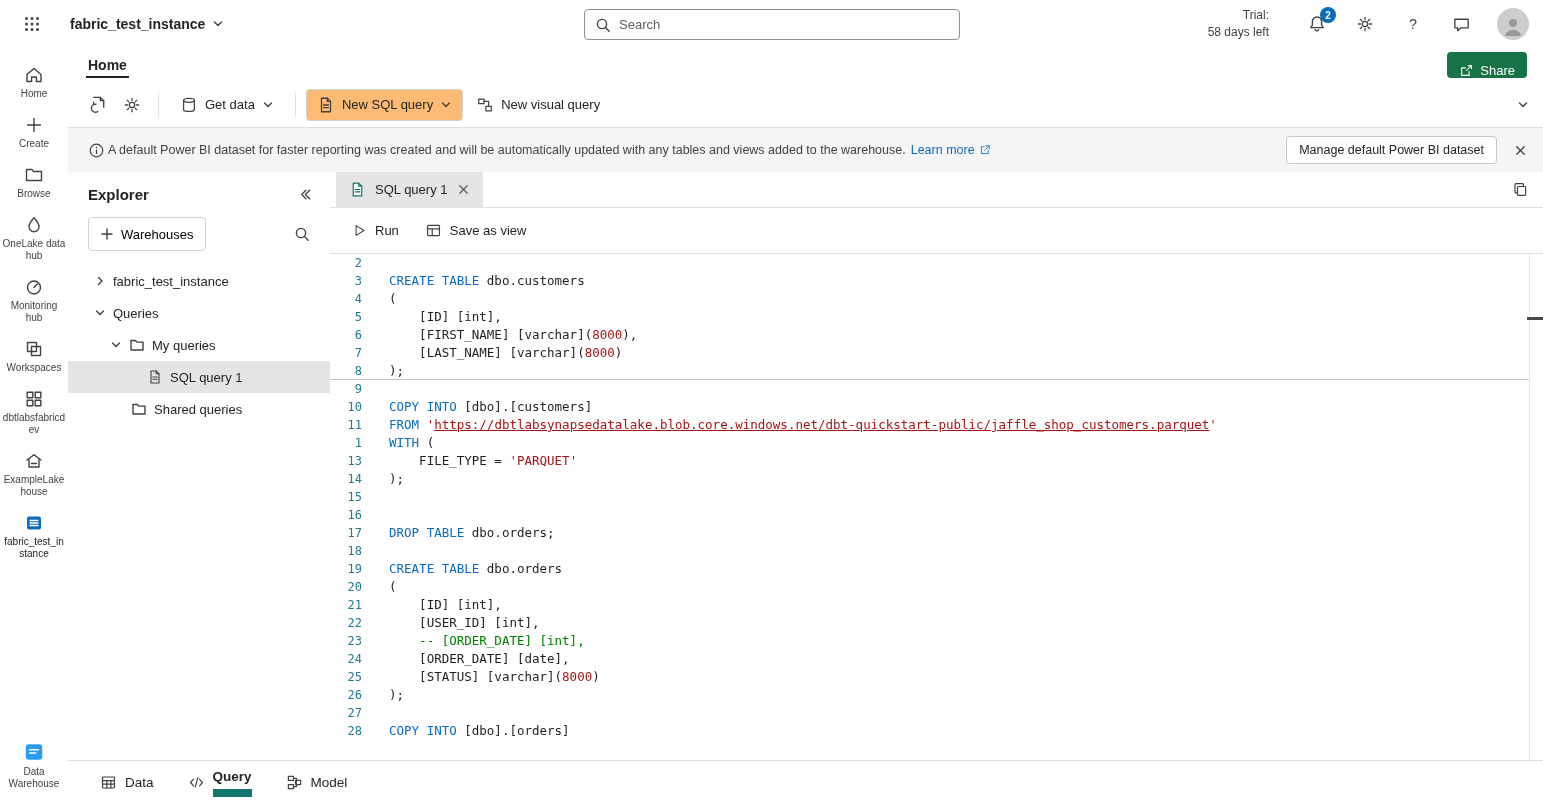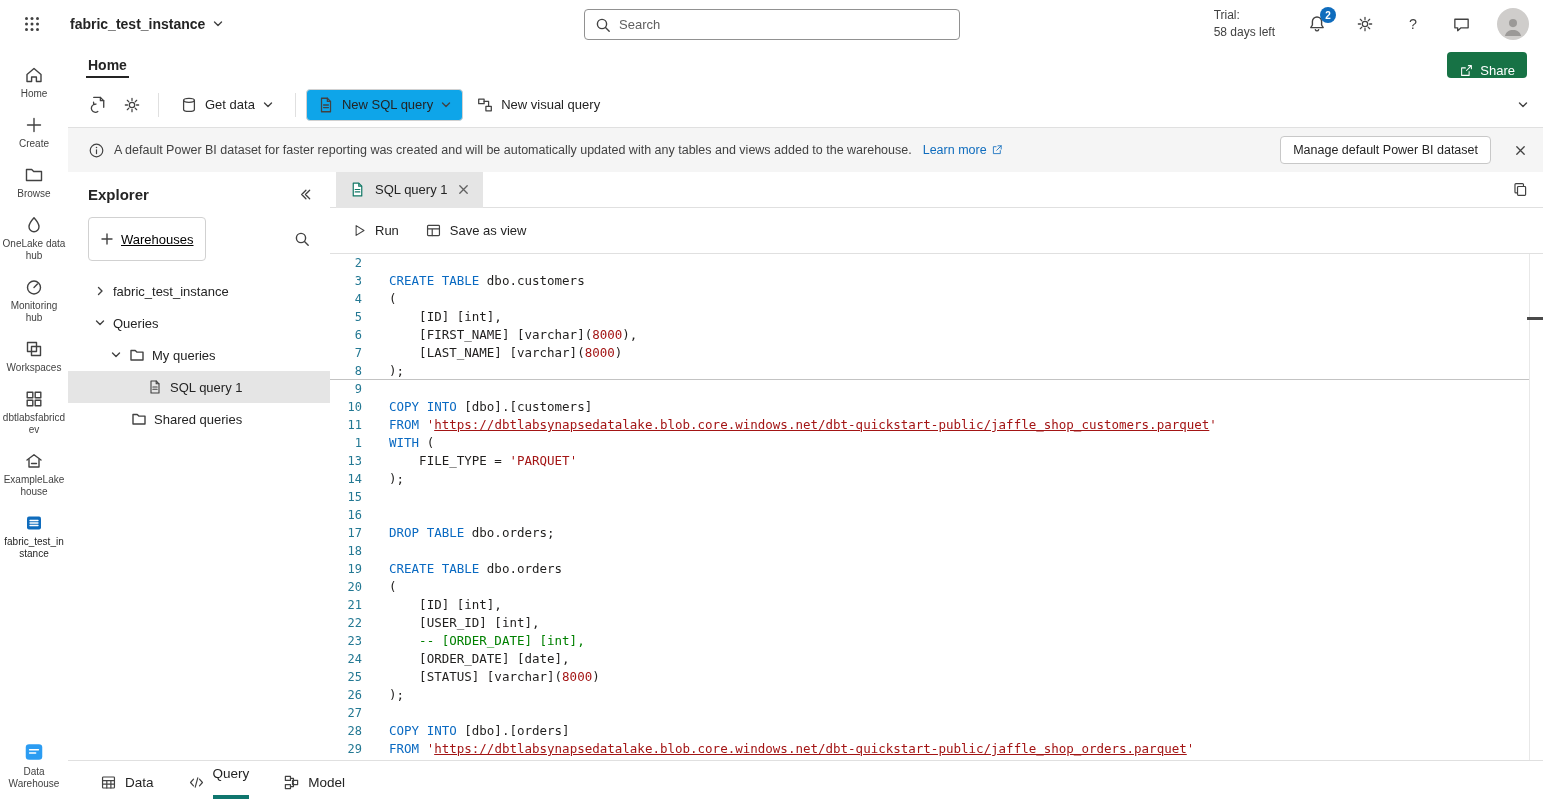--- a/index.html
+++ b/index.html
@@ -8,21 +8,21 @@
   .icn { display:inline-flex; align-items:center; justify-content:center; color:#424242; flex-shrink:0; }
 
   
   .topbar { height:48px; display:flex; align-items:center; position:relative; background:#fff; }
   .waffle { width:48px; height:48px; display:flex; align-items:center; justify-content:center; margin-left:8px; cursor:pointer; }
   .app-title { display:flex; align-items:center; gap:7px; font-size:14px; font-weight:600; margin-left:14px; cursor:pointer; }
   .searchbox { position:absolute; left:584px; top:9px; width:376px; height:31px; border:1px solid #919191; border-radius:4px; display:flex; align-items:center; gap:8px; padding:0 10px; background:#fff; }
   .searchbox input { border:none; outline:none; flex:1; font-size:13px; font-family:"Liberation Sans",sans-serif; color:#242424; background:transparent; }
   .searchbox input::placeholder { color:#5f5f5f; }
   .tb-right { margin-left:auto; display:flex; align-items:center; gap:24px; padding-right:14px; }
-  .trial { font-size:12px; color:#424242; text-align:left; line-height:1.4; margin-right:6px; }
+  .trial { font-size:12px; color:#424242; text-align:right; line-height:1.4; margin-right:12px; }
   .tb-ic { position:relative; width:24px; height:24px; display:flex; align-items:center; justify-content:center; cursor:pointer; }
   .badge { position:absolute; top:-5px; right:-7px; min-width:16px; height:16px; border-radius:8px; background:#0f6cbd; color:#fff; font-size:10px; display:flex; align-items:center; justify-content:center; padding:0 4px; font-weight:600; }
   .avatar { width:32px; height:32px; border-radius:50%; background:#cfcdcb; display:flex; align-items:flex-end; justify-content:center; overflow:hidden; cursor:pointer; }
 
   
   .main-row { display:flex; height:756px; }
   .navrail { width:68px; display:flex; flex-direction:column; align-items:center; padding-top:10px; flex-shrink:0; }
   .nav-item { width:66px; display:flex; flex-direction:column; align-items:center; gap:3px; padding:7px 1px 8px; cursor:pointer; }
   .nav-item .lbl { font-size:10px; color:#424242; text-align:center; line-height:1.2; overflow-wrap:anywhere; }
   .nav-item.active .lbl { color:#242424; }
@@ -32,36 +32,36 @@
 
   .ribbon-tabs { height:34px; display:flex; align-items:center; padding:0 16px 0 18px; }
   .home-tab { font-size:14px; font-weight:600; padding:5px 2px 3px; border-bottom:2px solid #242424; cursor:pointer; }
   .share-btn { margin-left:auto; display:flex; align-items:flex-end; gap:6px; background:#177245; color:#fff; border:none; height:26px; padding:0 12px; border-radius:4px; font-size:13px; font-family:"Liberation Sans",sans-serif; cursor:pointer; }
   .share-btn .icn { color:#fff; }
 
   .ribbon { height:46px; display:flex; align-items:center; gap:2px; padding:0 14px; border-bottom:1px solid #e0e0e0; }
   .icon-btn { width:32px; height:32px; display:flex; align-items:center; justify-content:center; border-radius:4px; cursor:pointer; }
   .rb-div { width:1px; height:24px; background:#e0e0e0; margin:0 8px; }
   .rb-btn { display:flex; align-items:center; gap:7px; height:32px; padding:0 10px; border-radius:4px; border:1px solid transparent; font-size:13px; cursor:pointer; background:transparent; font-family:"Liberation Sans",sans-serif; color:#242424; }
-  .rb-btn.pressed { background:#0ea5e9; border-color:#d1d1d1; }
+  .rb-btn.pressed { background:#fdba74; border-color:#d1d1d1; }
   .rb-collapse { margin-left:auto; cursor:pointer; }
 
-  .infobar { height:44px; display:flex; align-items:center; gap:9px; padding:0 16px 0 20px; background:#f5f5f5; font-size:12.5px; color:#424242; }
+  .infobar { height:44px; display:flex; align-items:center; gap:3px; padding:0 16px 0 20px; background:#f5f5f5; font-size:12.5px; color:#424242; }
   .learn-more { color:#0f6cbd; display:inline-flex; align-items:center; gap:4px; cursor:pointer; margin-left:2px; }
   .manage-btn { margin-left:auto; height:28px; border:1px solid #c8c8c8; background:#fff; border-radius:4px; padding:0 12px; font-size:12.5px; font-family:"Liberation Sans",sans-serif; color:#242424; cursor:pointer; white-space:nowrap; }
   .info-close { margin-left:14px; cursor:pointer; }
 
   .content-row { flex:1; display:flex; min-height:0; }
 
   
   .explorer { width:262px; flex-shrink:0; display:flex; flex-direction:column; padding-top:14px; }
   .exp-head { display:flex; align-items:center; justify-content:space-between; padding:0 18px 0 20px; margin-bottom:14px; }
   .exp-title { font-size:15px; font-weight:700; }
   .wh-row { display:flex; align-items:center; justify-content:space-between; padding:0 20px; margin-bottom:14px; }
-  .wh-btn { display:flex; align-items:center; gap:7px; height:44px; border:1px solid #d1d1d1; border-radius:4px; padding:0 11px; font-size:13px; background:#fff; cursor:pointer; font-family:"Liberation Sans",sans-serif;text-decoration:underline; }
+  .wh-btn { display:flex; align-items:center; gap:7px; height:34px; border:1px solid #d1d1d1; border-radius:4px; padding:0 11px; font-size:13px; background:#fff; cursor:pointer; font-family:"Liberation Sans",sans-serif; }
   .tree { display:flex; flex-direction:column; }
   .trow { height:32px; display:flex; align-items:center; gap:7px; cursor:pointer; }
   .trow.selected { background:#e5e5e5; }
   .chev-sp { width:14px; flex-shrink:0; }
   .tlabel { font-size:13px; color:#242424; white-space:nowrap; }
 
   
   .editor-col { flex:1; display:flex; flex-direction:column; min-width:0; }
   .tabstrip { height:36px; display:flex; align-items:center; padding-left:6px; border-bottom:1px solid #e0e0e0; position:relative; flex-shrink:0; }
   .tab { height:36px; display:flex; align-items:center; gap:9px; background:#e5e5e5; padding:0 13px; font-size:13px; cursor:pointer; }
@@ -82,21 +82,21 @@
   .seg-str { color:#a31515; }
   .seg-strlink { color:#a31515; text-decoration:underline; }
   .seg-num { color:#a31515; }
   .seg-com { color:#008000; }
   .overview { width:14px; border-left:1px solid #e8e8e8; position:relative; flex-shrink:0; }
   .ov-mark { position:absolute; top:63px; left:-3px; right:0; height:3px; background:#4a4a4a; }
 
   
   .statusbar { height:44px; border-top:1px solid #e0e0e0; display:flex; align-items:center; gap:34px; padding-left:32px; flex-shrink:0; }
   .sb-item { display:flex; align-items:center; gap:8px; font-size:13.5px; cursor:pointer; color:#242424; }
-  .sb-item.active .sb-lbl { font-weight:400; border-bottom:4px solid #0f766e; padding-bottom:14px; }
+  .sb-item.active .sb-lbl { font-weight:700; border-bottom:8px solid #0f766e; padding-bottom:5px; }
 </style>
 </head>
 <body>
 
 <div class="topbar">
   <span class="waffle">
       <svg width="16" height="16" viewBox="0 0 16 16">
         <circle r="1.5" fill="#424242" cx="2.5" cy="2.5"></circle>
         <circle r="1.5" fill="#424242" cx="8" cy="2.5"></circle>
         <circle r="1.5" fill="#424242" cx="13.5" cy="2.5"></circle>
@@ -518,21 +518,20 @@
               <div class="cline"><span class="lnum">19</span><span class="ltext"><span class="seg-kw">CREATE TABLE</span><span class="seg-pl"> dbo.orders</span></span></div>
               <div class="cline"><span class="lnum">20</span><span class="ltext"><span class="seg-pl">(</span></span></div>
               <div class="cline"><span class="lnum">21</span><span class="ltext"><span class="seg-pl">    [ID] [int],</span></span></div>
               <div class="cline"><span class="lnum">22</span><span class="ltext"><span class="seg-pl">    [USER_ID] [int],</span></span></div>
               <div class="cline"><span class="lnum">23</span><span class="ltext"><span class="seg-com">    -- [ORDER_DATE] [int],</span></span></div>
               <div class="cline"><span class="lnum">24</span><span class="ltext"><span class="seg-pl">    [ORDER_DATE] [date],</span></span></div>
               <div class="cline"><span class="lnum">25</span><span class="ltext"><span class="seg-pl">    [STATUS] [varchar](</span><span class="seg-num">8000</span><span class="seg-pl">)</span></span></div>
               <div class="cline"><span class="lnum">26</span><span class="ltext"><span class="seg-pl">);</span></span></div>
               <div class="cline"><span class="lnum">27</span><span class="ltext"></span></div>
               <div class="cline"><span class="lnum">28</span><span class="ltext"><span class="seg-kw">COPY INTO</span><span class="seg-pl"> [dbo].[orders]</span></span></div>
-              <div class="cline"><span class="lnum">29</span><span class="ltext"><span class="seg-kw">FROM</span><span class="seg-pl"> </span><span class="seg-str">'</span><span class="seg-strlink">https://dbtlabsynapsedatalake.blob.core.windows.net/dbt-quickstart-public/jaffle_shop_orders.parquet</span><span class="seg-str">'</span></span></div>
             </div>
           <div class="overview">
             <div class="ov-mark"></div>
           </div>
         </div>
       </div>
     </div>
 
     <div class="statusbar" id="statusbar">
         <div class="sb-item">

